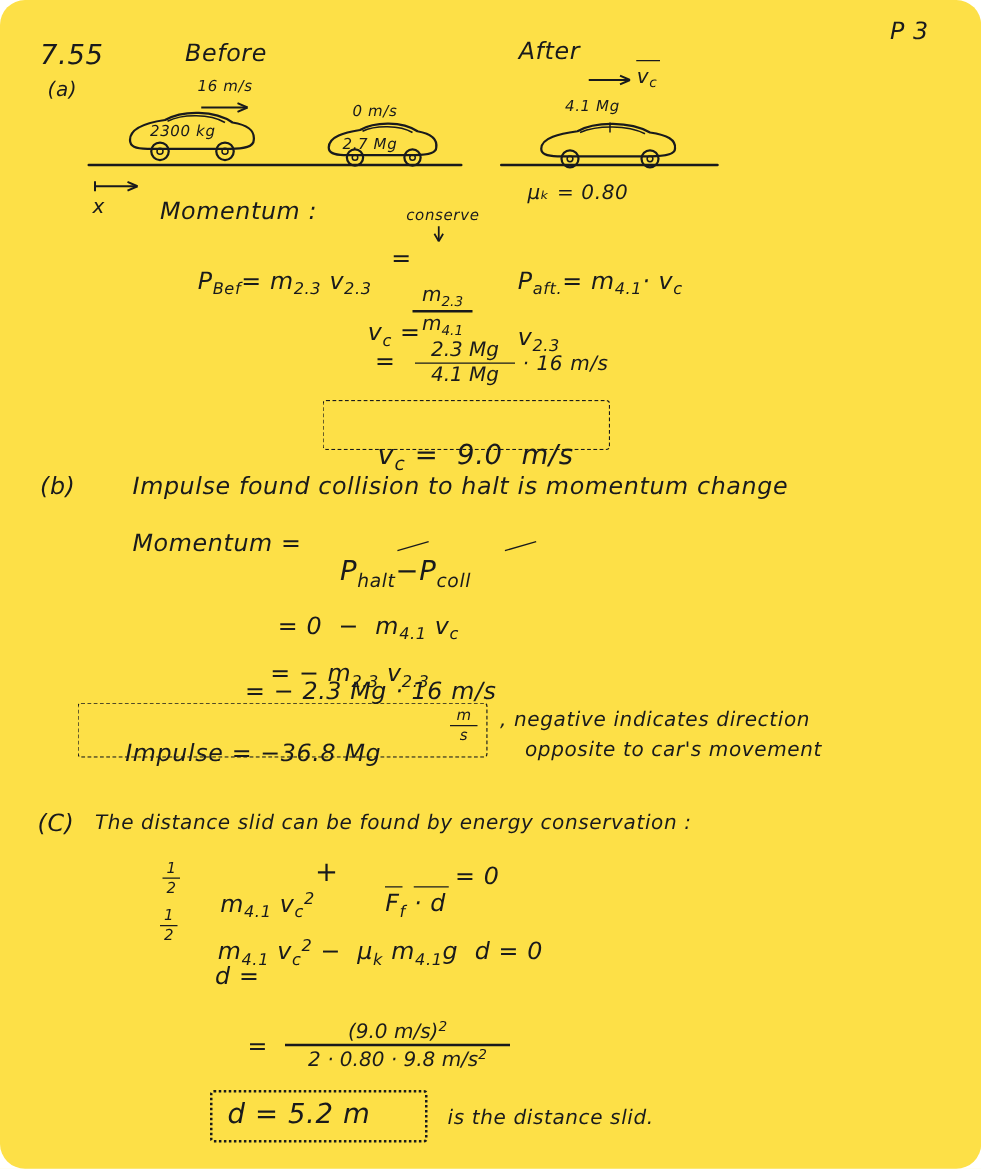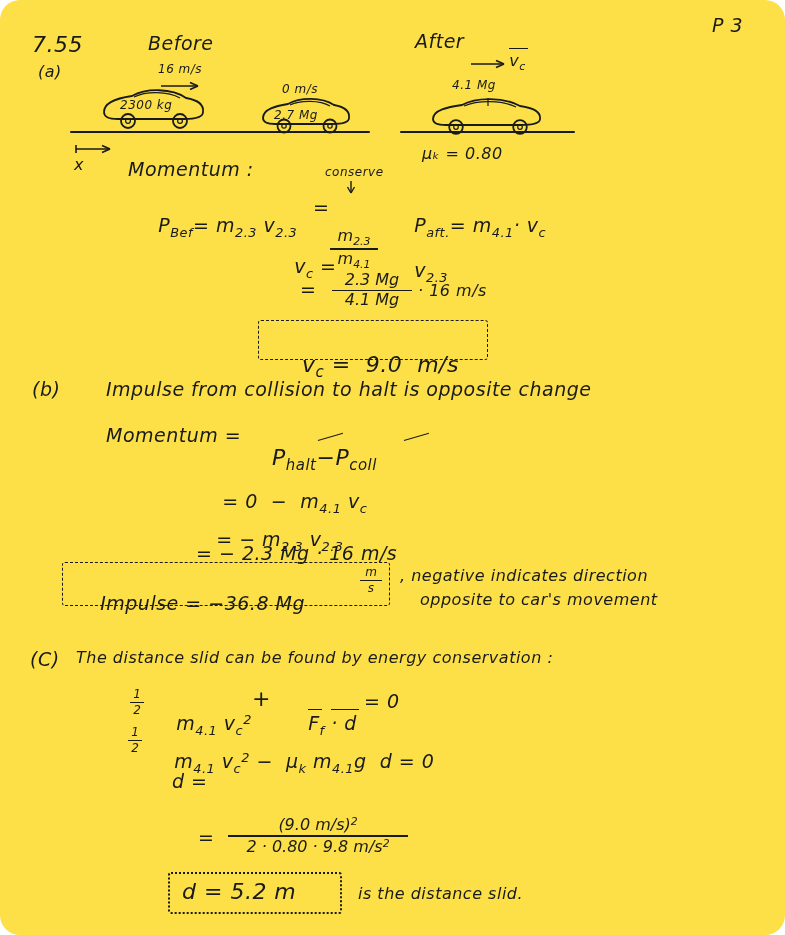--- a/index.html
+++ b/index.html
@@ -222,21 +222,21 @@
     <span class="den">4.1 Mg</span>
   </div>
   <div class="hw md ital" style="left:418px; top:281px;">· 16 m/s</div>
 
   <div class="dashbox" style="left:258px; top:320px; width:228px; height:38px;"></div>
   <div class="hw xl ital" style="left:272px; top:327px;">
     <span>v</span><span class="sub">c</span> <span>=  9.0  m/s</span>
   </div>
 
   <div class="hw lg ital" style="left:32px; top:378px;">(b)</div>
-  <div class="hw lg ital" style="left:106px; top:378px;">Impulse from collision to halt is opposite change</div>
+  <div class="hw lg ital" style="left:106px; top:378px;">Impulse found collision to halt is momentum change</div>
 
   <div class="hw lg ital" style="left:106px; top:424px;">Momentum =</div>
   <div class="hw xl ital" style="left:242px; top:420px;">
     <span>P</span><span class="sub">halt</span><span>−</span><span>P</span><span class="sub">coll</span>
   </div>
   <div class="strike" style="left:318px; top:440px; width:26px; transform: rotate(-16deg);"></div>
   <div class="strike" style="left:404px; top:440px; width:26px; transform: rotate(-16deg);"></div>
 
   <div class="hw lg ital" style="left:196px; top:468px;">
     <span>= 0  −  m</span><span class="sub">4.1</span> <span>v</span><span class="sub">c</span>

